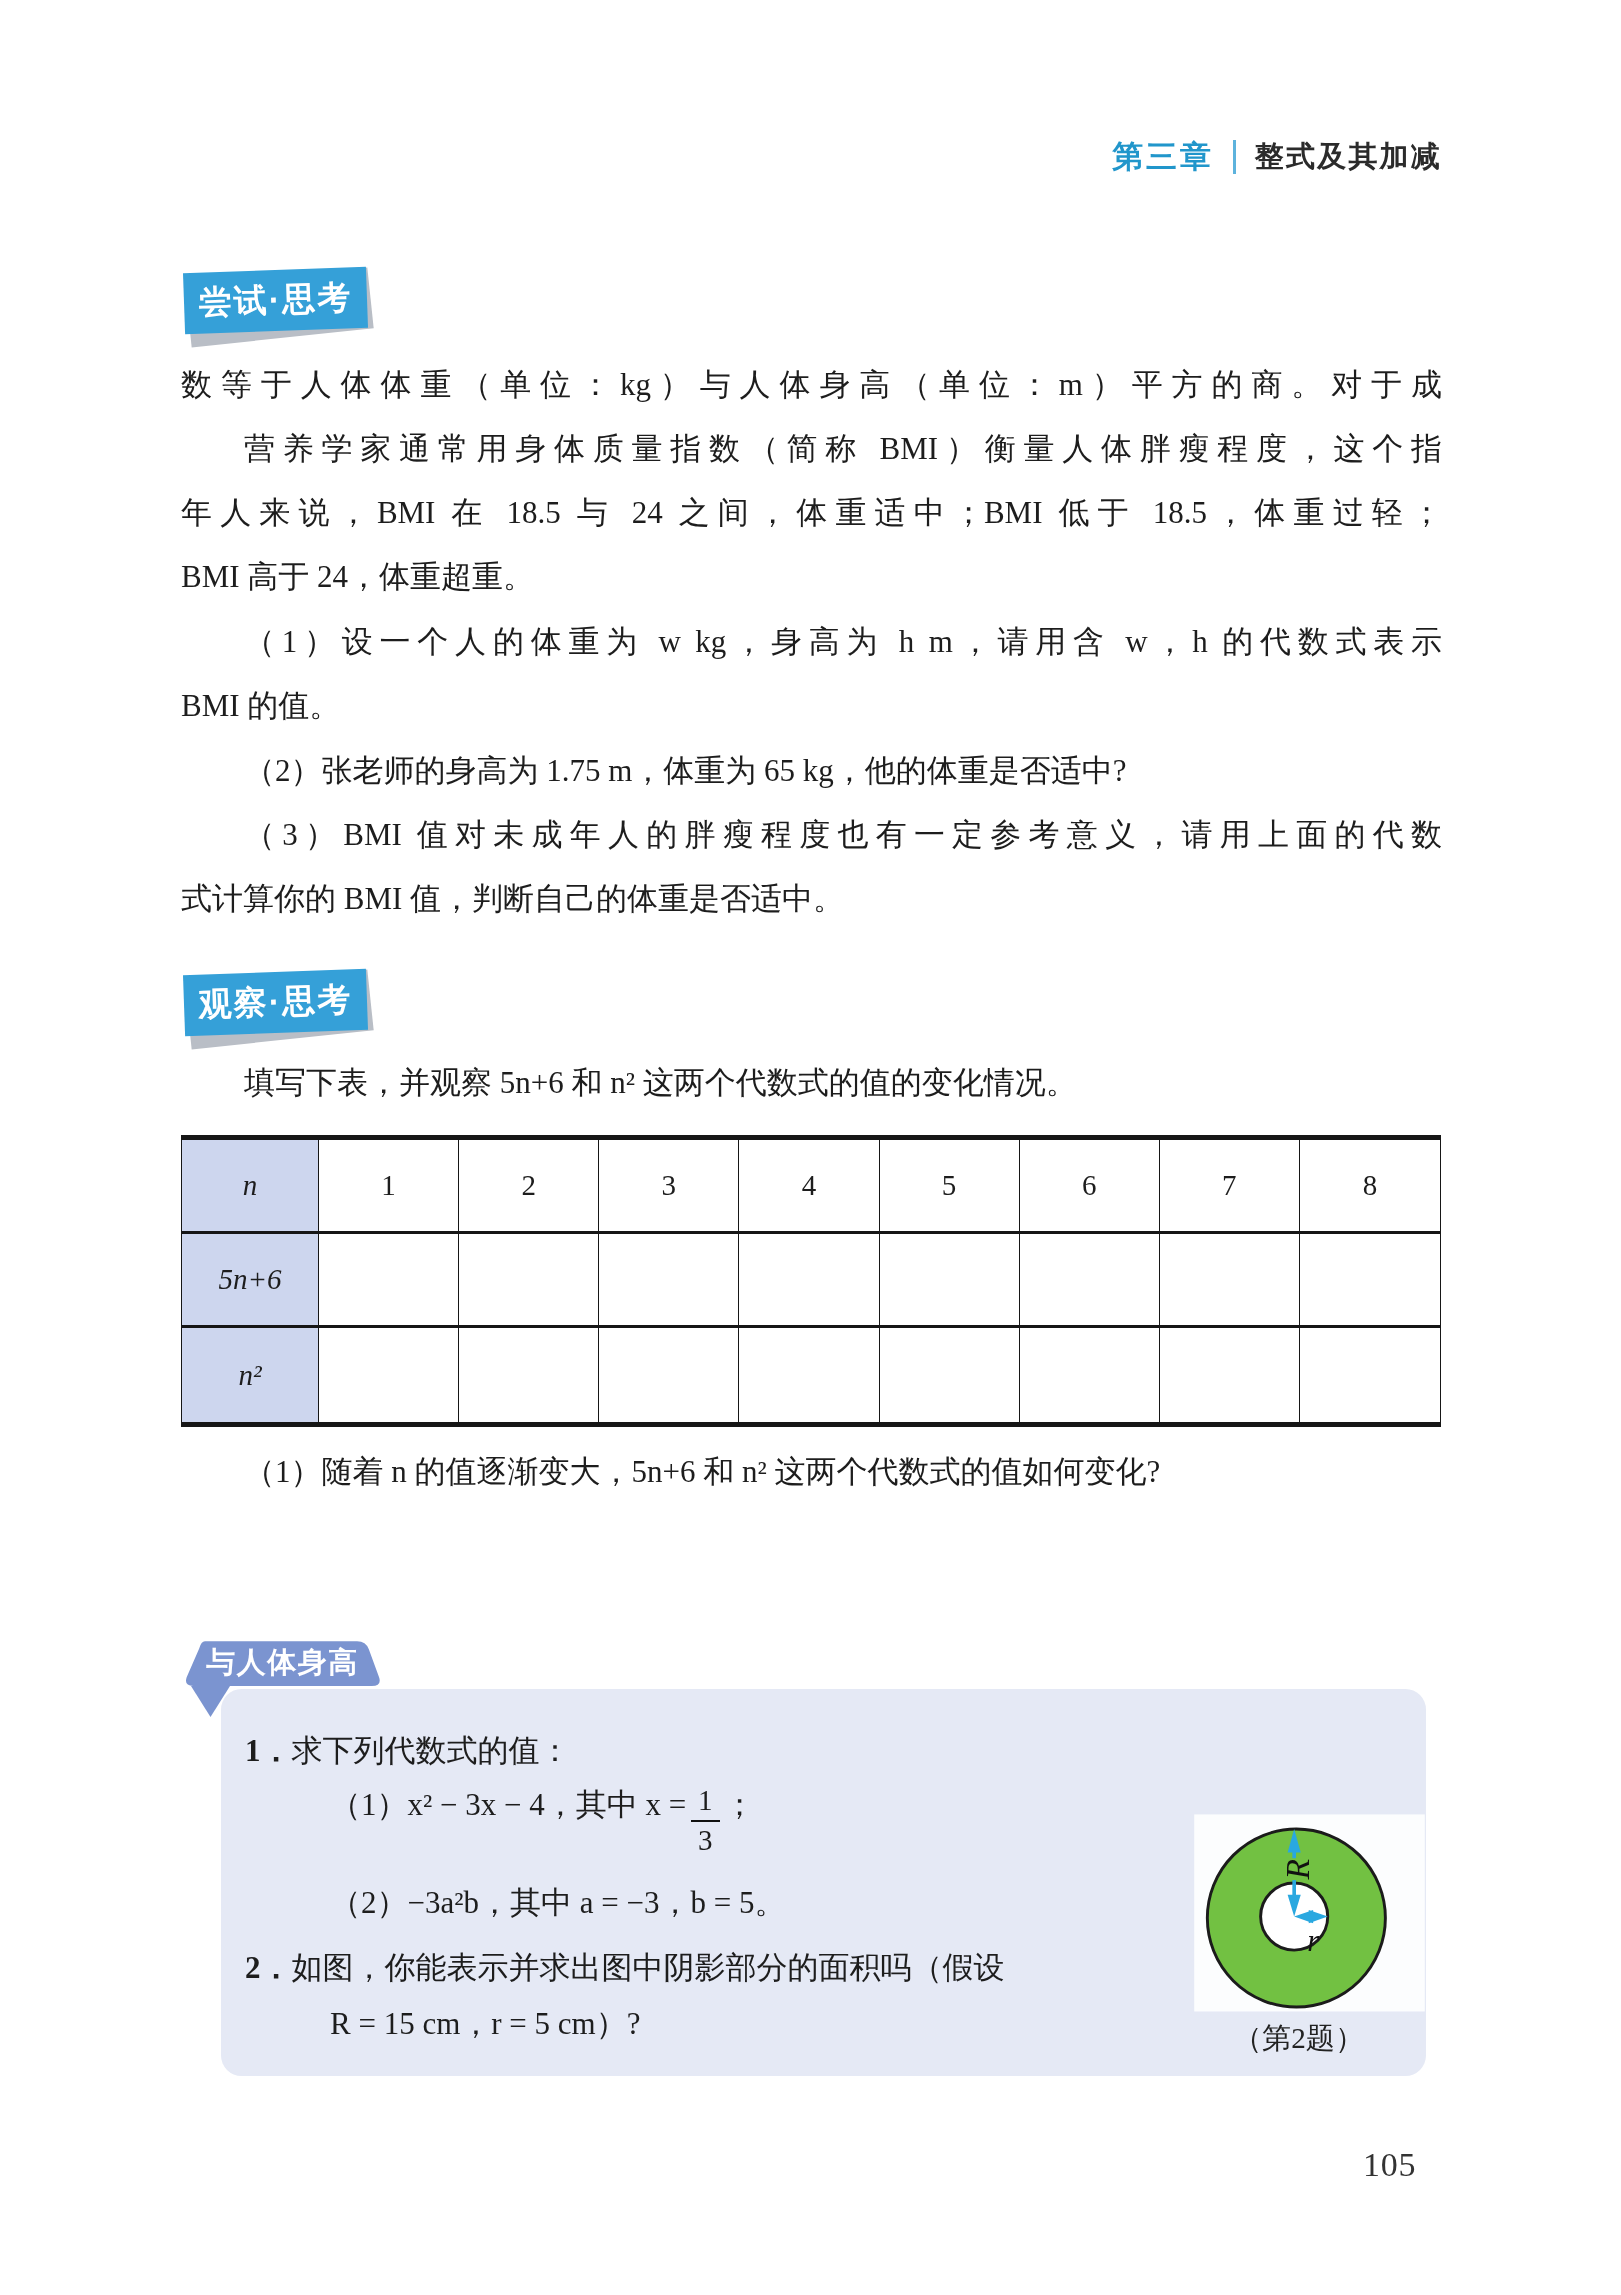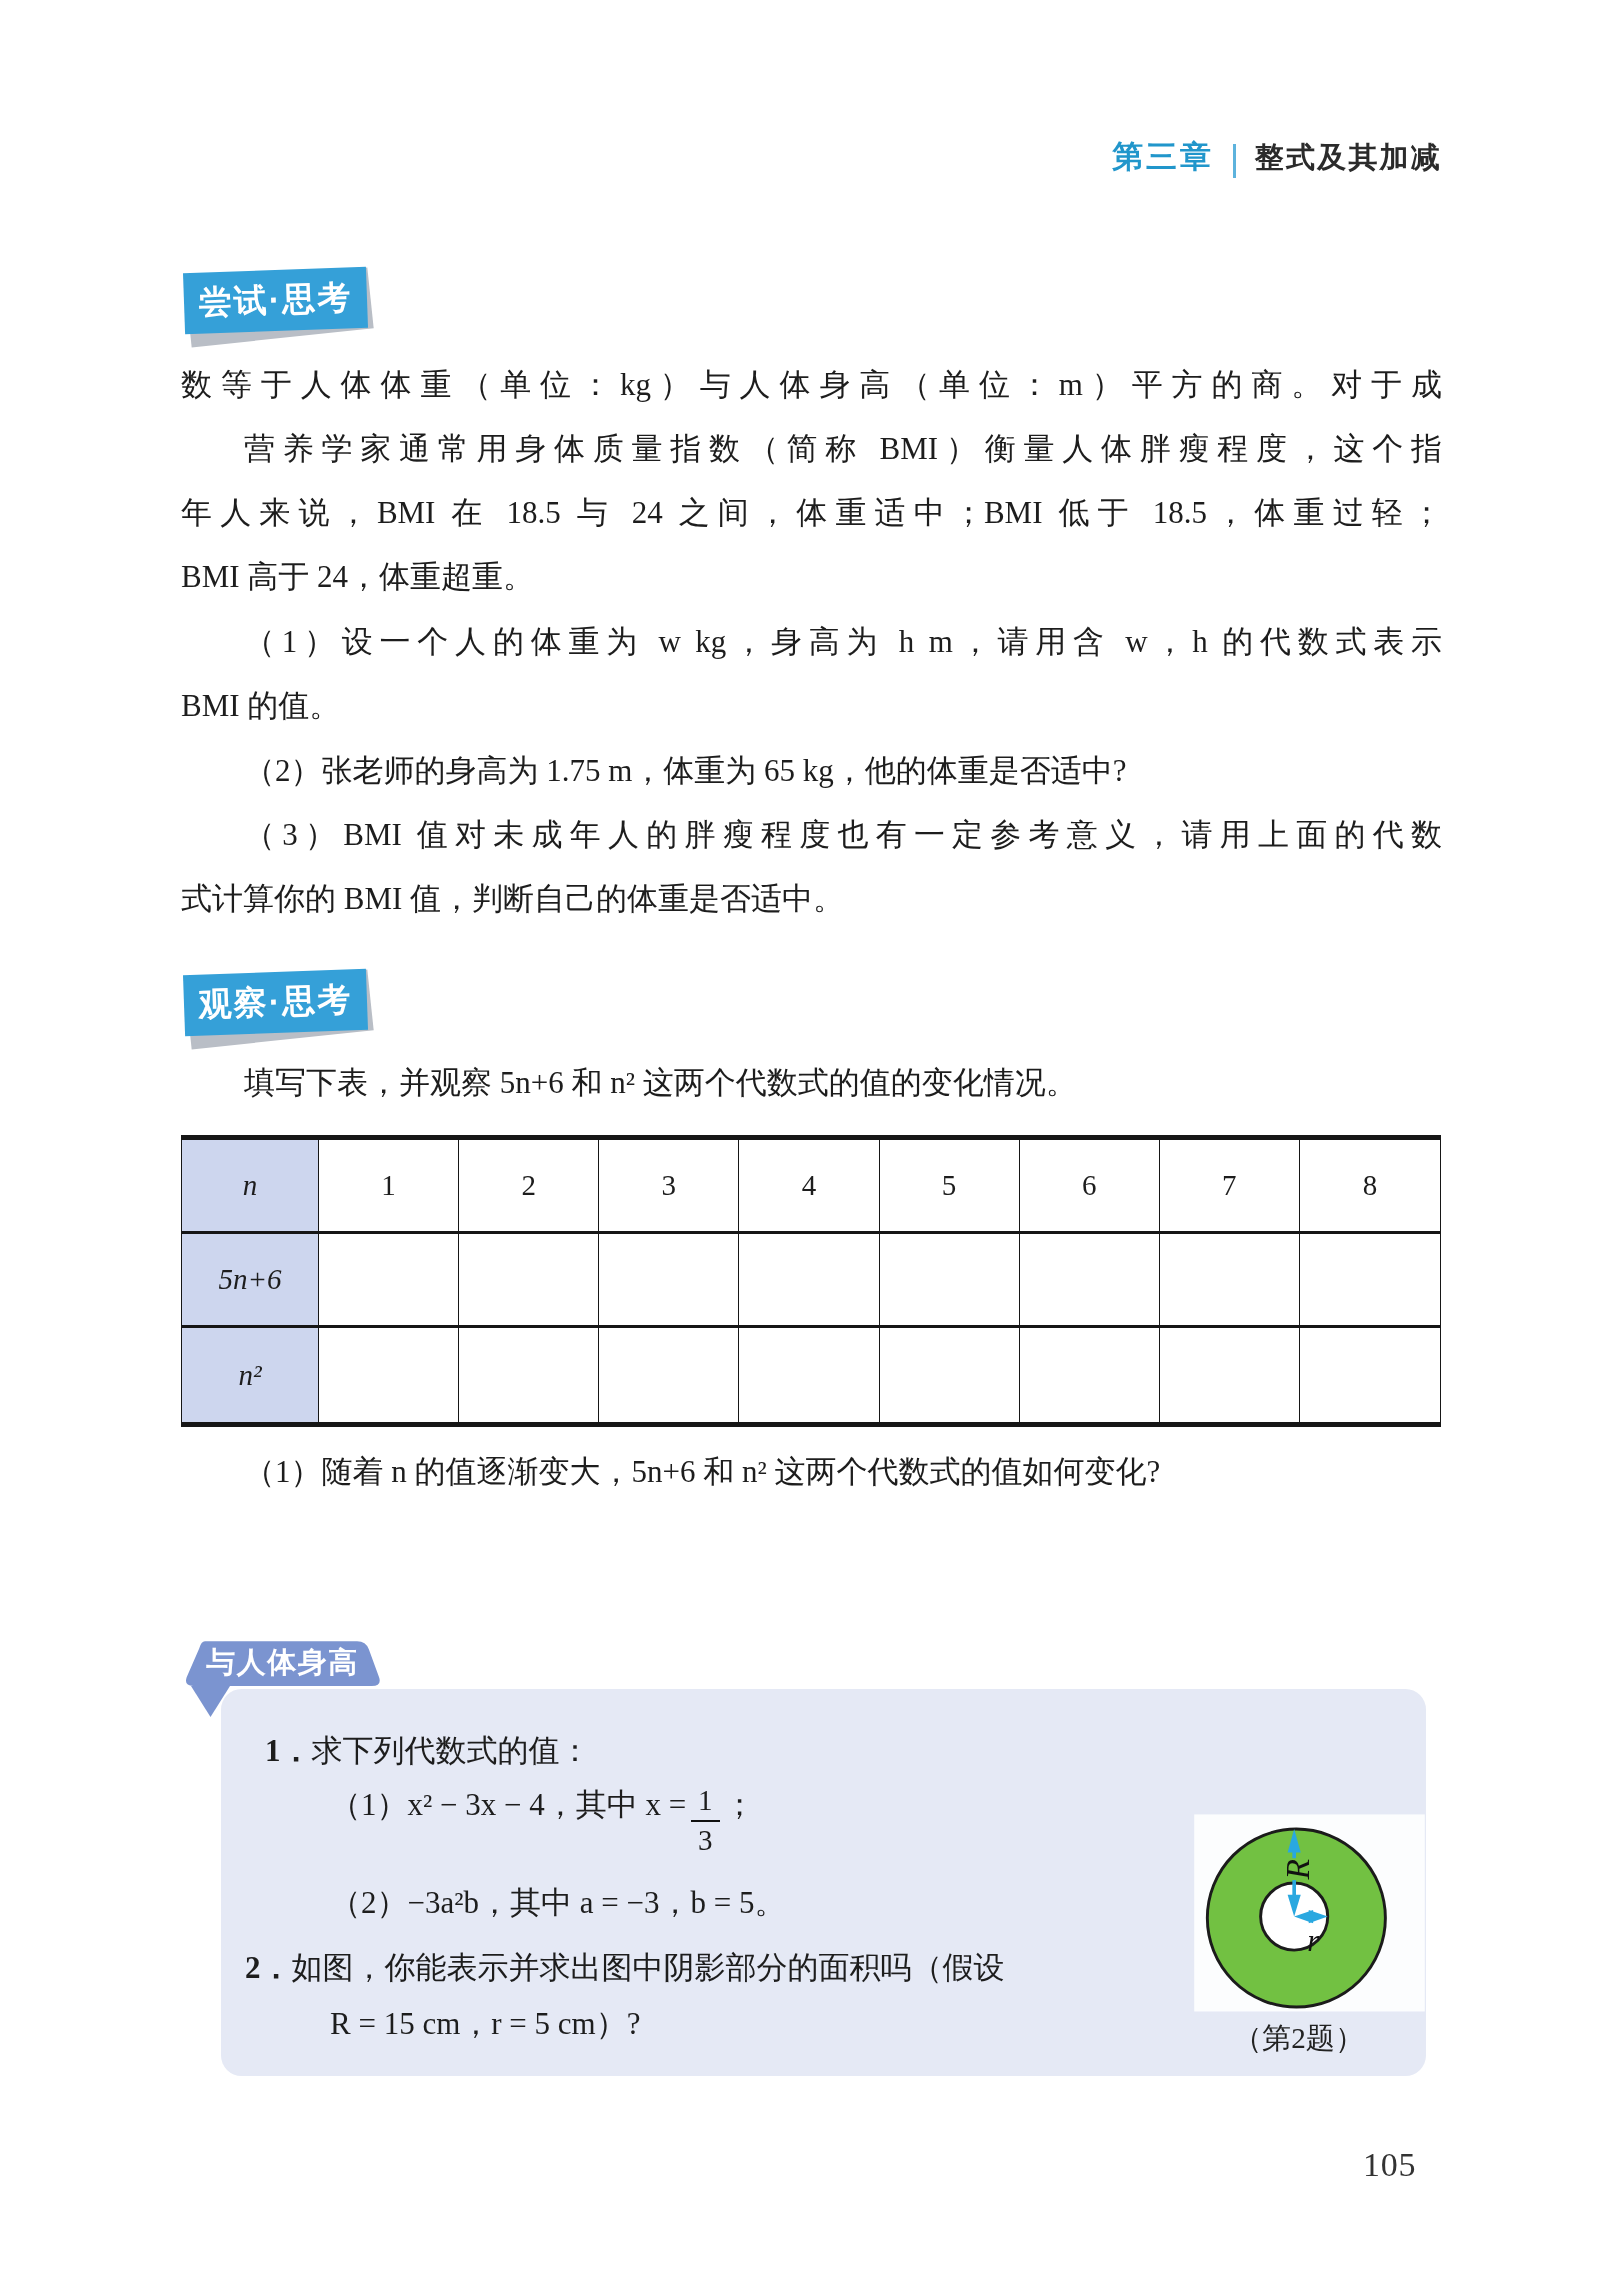--- a/index.html
+++ b/index.html
@@ -7,21 +7,21 @@
     position:relative;
     width:1622px;height:2295px;
     background:#ffffff;
     font-family:"Liberation Serif", serif;
     color:#1d1d1d;
     overflow:hidden;
   }
   
   .header{
     position:absolute;top:136px;right:180px;
-    display:flex;align-items:flex-end;gap:19px;
+    display:flex;align-items:center;gap:19px;
     font-family:"Liberation Sans", sans-serif;
   }
   .header .chapter{color:#2196cb;font-size:31px;font-weight:bold;letter-spacing:2.9px;}
   .header .hsep{width:2.9px;height:34px;background:#5db3dd;}
   .header .htitle{color:#2b2b2b;font-size:29px;font-weight:bold;letter-spacing:2.2px;}
 
   
   .badge{position:absolute;width:183px;height:61px;}
   .badge .shadow{
     position:absolute;left:4.4px;top:7.3px;width:100%;height:100%;
@@ -178,21 +178,21 @@
   </div>
 
   <div class="panel"></div>
 
   <svg class="pbadge-svg" width="199" height="50" viewBox="0 0 272 68">
     <path d="M30,3 L238,3 Q250,3 254,14 L268,52 Q272,64 258,64 L14,64 Q1,64 5,52 L22,13 Q25,3 30,3 Z" fill="#7b94d0"></path>
   </svg>
   <div class="pbadge-label">与人体身高</div>
   <div class="ptriangle"></div>
 
-  <div class="pline" style="left:245px;top:1729px;margin-left:20px;">
+  <div class="pline" style="left:245px;top:1729px;">
     <span class="pnum">1．</span><span>求下列代数式的值：</span>
   </div>
 
   <div class="fracline" style="left:330px;top:1784px;">
     <span>（1）x² − 3x − 4，其中 x = </span>
     <span class="frac">
       <span>1</span>
       <span class="bar"></span>
       <span>3</span>
     </span>

